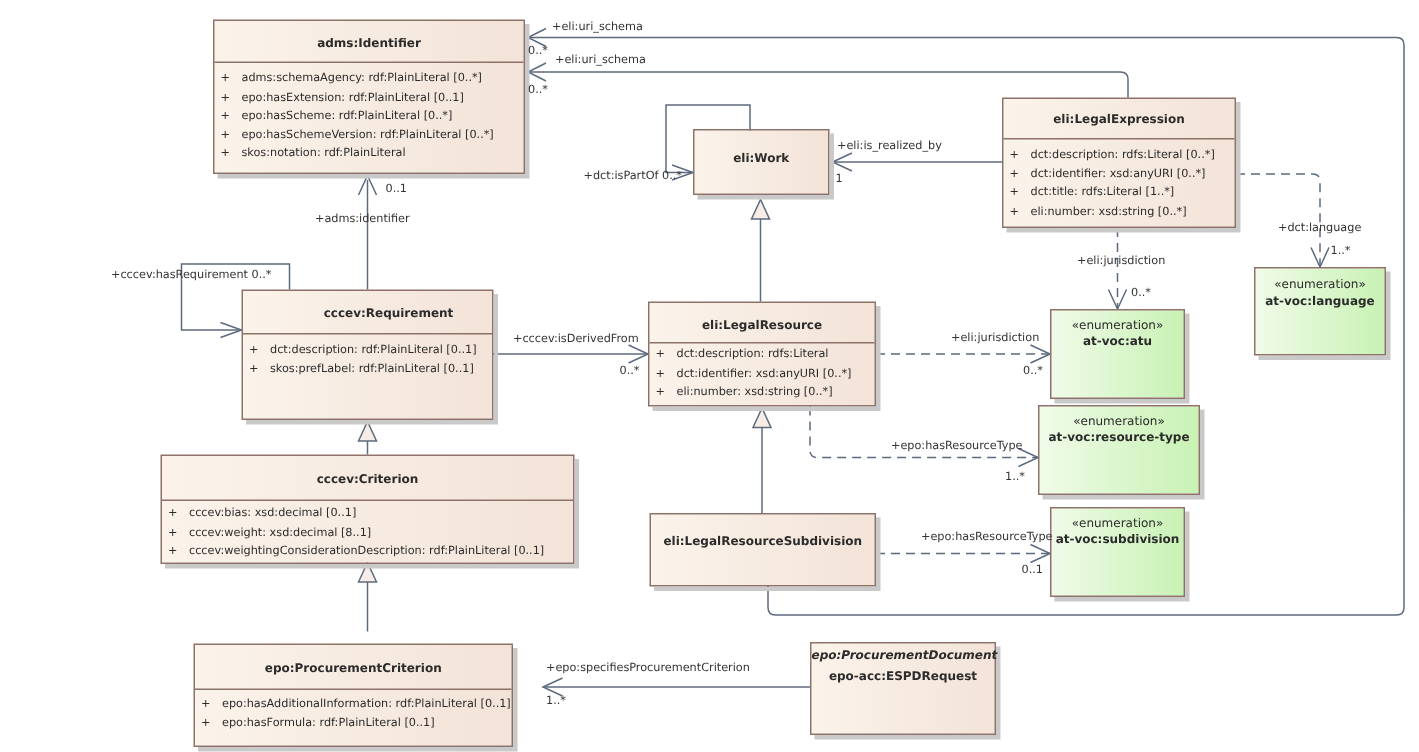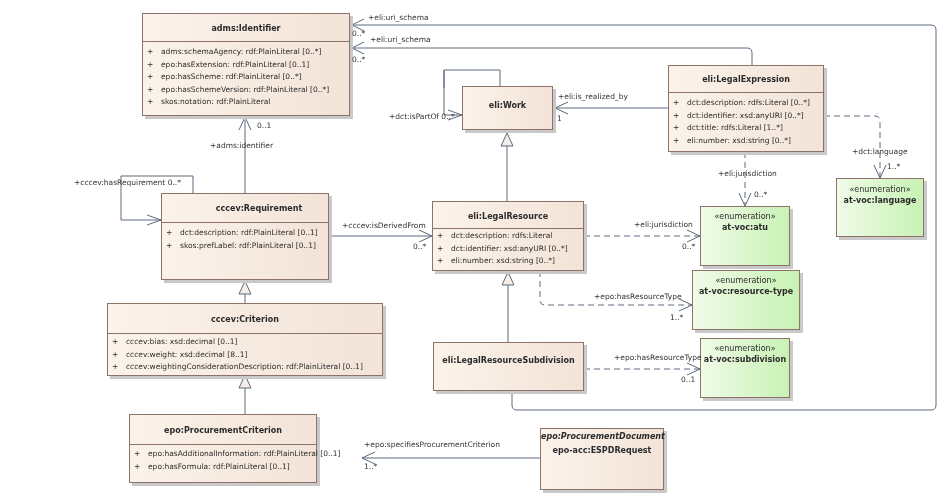--- a/index.html
+++ b/index.html
@@ -140,21 +140,21 @@
     <div class="attr"><span class="plus">+</span><span>cccev:bias: xsd:decimal [0..1]</span></div>
     <div class="attr"><span class="plus">+</span><span>cccev:weight: xsd:decimal [8..1]</span></div>
     <div class="attr"><span class="plus">+</span><span>cccev:weightingConsiderationDescription: rdf:PlainLiteral [0..1]</span></div>
   </div>
 </div>
 
 <div class="cls" style="left:433px;top:342px;width:151px;height:49px;">
   <div class="title" style="padding-top:13px;">eli:LegalResourceSubdivision</div>
 </div>
 
-<div class="cls" style="left:129px;top:414px;width:188px;height:69px;">
+<div class="cls" style="left:129px;top:429px;width:213px;height:69px;">
   <div class="title" style="padding:11px 0 9px;">epo:ProcurementCriterion</div>
   <div class="attrs" style="padding-top:3px;">
     <div class="attr"><span class="plus">+</span><span>epo:hasAdditionalInformation: rdf:PlainLiteral [0..1]</span></div>
     <div class="attr"><span class="plus">+</span><span>epo:hasFormula: rdf:PlainLiteral [0..1]</span></div>
   </div>
 </div>
 
 <div class="cls" style="left:540px;top:428px;width:124px;height:62px;">
   <div class="stereo" style="padding-top:3px;font-weight:bold;">epo:ProcurementDocument</div>
   <div class="title" style="padding-top:5px;">epo-acc:ESPDRequest</div>

